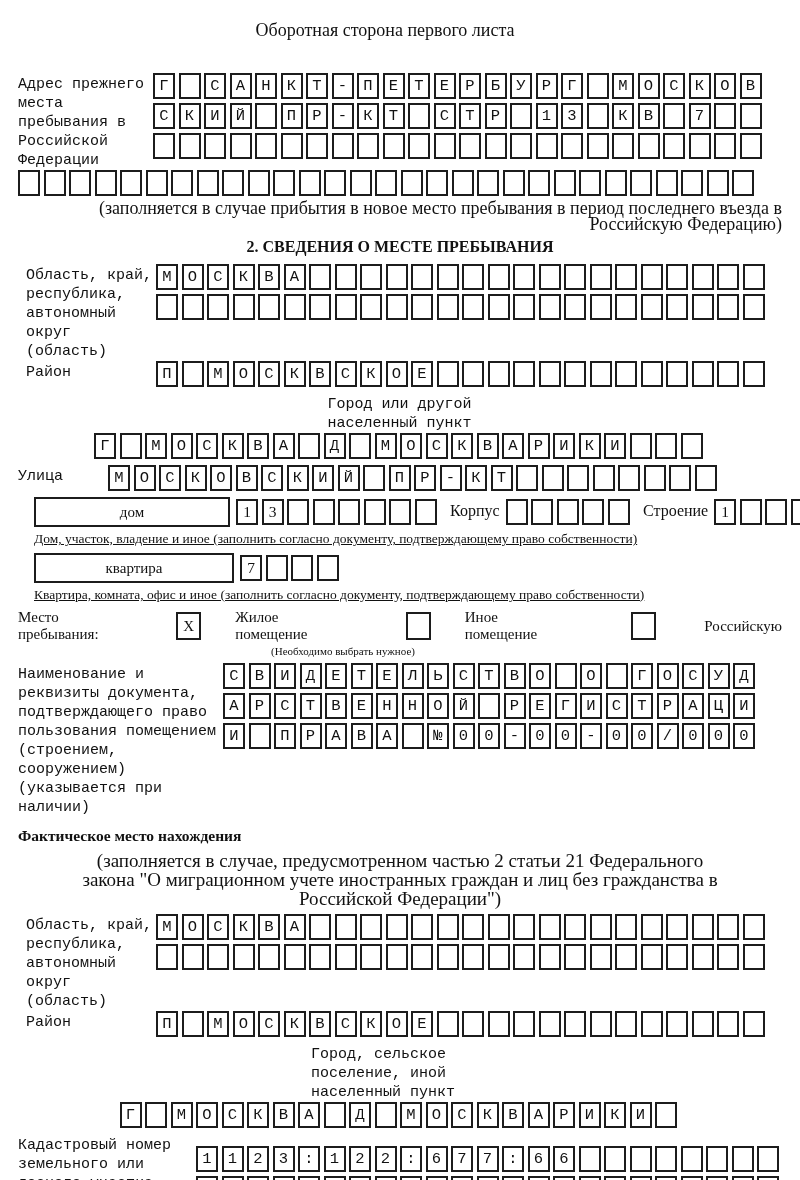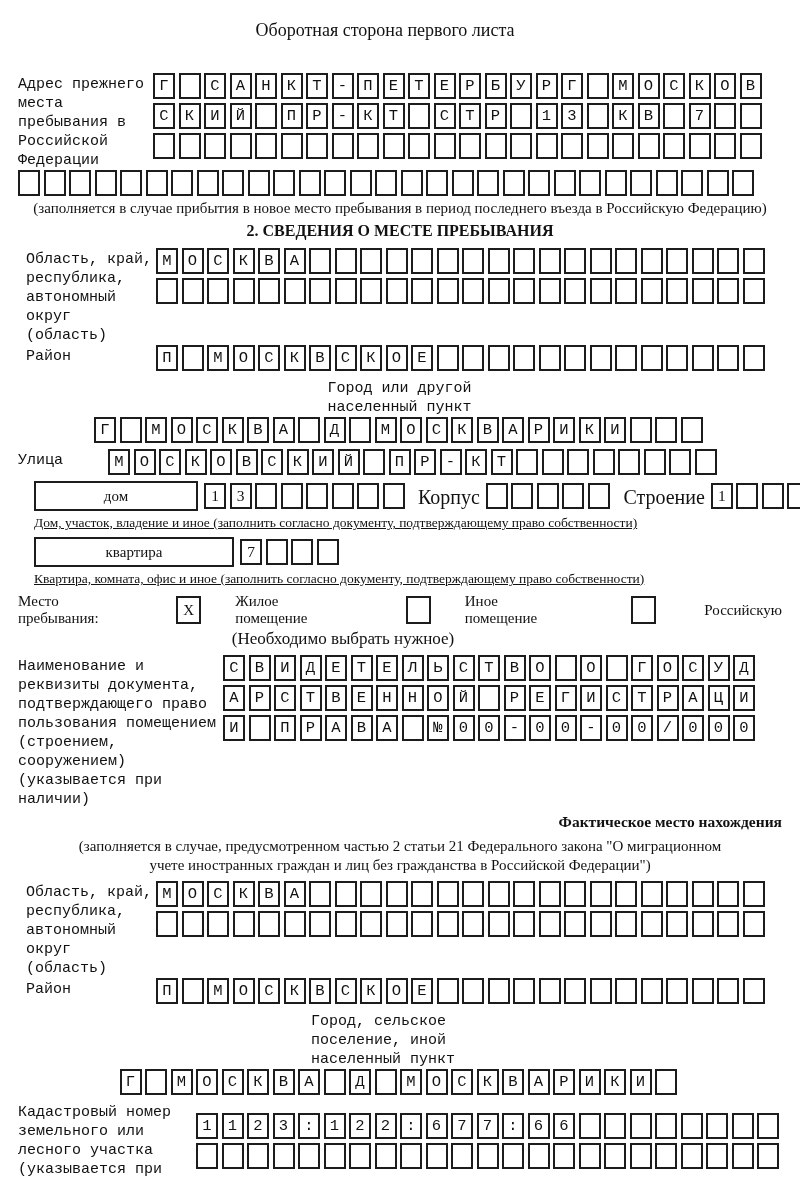--- a/index.html
+++ b/index.html
@@ -26,50 +26,50 @@
   .w180 { width: 178px; }
   .rowscol { flex: 1 1 auto; }
   .boxrow { display: flex; margin-bottom: 4px; }
   .cell {
     display: inline-flex; align-items: center; justify-content: center;
     width: 22px; height: 26px; flex: 0 0 22px;
     border: 2px solid #1c1c1c; margin-right: 3.5px;
     font-size: 15.5px; line-height: 22px;
   }
   .caption {
-    font-size: 15px; line-height: 16px;
-    text-align: center; margin: 2px 0 6px 0;
+    font-size: 18px; line-height: 16px;
+    text-align: right; margin: 2px 0 6px 0;
   }
   .caption-left { font-size: 13.5px; margin: 2px 0 6px 16px; text-align: left; text-decoration: underline; }
   .sec-title {
     text-align: center; font-weight: bold; font-size: 16px;
     margin: 6px 0 8px 0;
   }
   .sub-title {
-    text-align: right; font-weight: bold; font-size: 15.5px;
-    margin: 4px 0 6px 0;
+    text-align: left; font-weight: bold; font-size: 15.5px;
+    margin: 10px 0 6px 0;
   }
   .widebox {
     border: 2px solid #1c1c1c; height: 30px;
     display: inline-flex; align-items: center; justify-content: center;
     font-size: 15px; flex: 0 0 auto;
   }
-  .dom-box { width: 164px; margin: 0 6px 0 16px; }
+  .dom-box { width: 196px; margin: 0 6px 0 16px; }
   .kv-box  { width: 200px; margin: 0 6px 0 16px; }
-  .inline-lbl { font-size: 20px; padding: 5px 6px 0 10px; flex: 0 0 auto; }
+  .inline-lbl { font-size: 16px; padding: 5px 6px 0 10px; flex: 0 0 auto; }
   .dom-row, .kv-row { display: flex; align-items: flex-start; margin-bottom: 2px; }
   .dom-row .boxrow, .kv-row .boxrow { margin-top: 2px; }
   .check-row { display: flex; align-items: center; margin: 6px 0 2px 0; font-size: 15px; gap: 24px; }
   .checkbox {
     display: inline-flex; align-items: center; justify-content: center;
     width: 25px; height: 28px; border: 2px solid #1c1c1c;
     font-size: 15px; margin: 0 10px; flex: 0 0 auto;
   }
-  .check-caption { width: 470px; margin-left: 90px; text-align: center; font-size: 17px; margin-top: 2px; margin-bottom: 6px; }
-  .fact-caption { width: 660px; margin: 0 auto 6px auto; font-size: 15px; line-height: 19px; text-align: center; }
+  .check-caption { width: 470px; margin-left: 90px; text-align: center; font-size: 11px; margin-top: 2px; margin-bottom: 6px; }
+  .fact-caption { width: 660px; margin: 0 auto 6px auto; font-size: 19px; line-height: 19px; text-align: center; }
   .pad-top-12 { padding-top: 12px; }
   .stamp-wrap { margin-top: 4px; }
   .stamp-box {
     width: 368px; height: 172px;
     border: 2px solid #1c1c1c;
     margin-left: 380px;
   }
   .stamp-caption {
     width: 400px; margin-left: 364px; margin-top: 6px;
     font-size: 13.8px; line-height: 19px; text-align: center;

